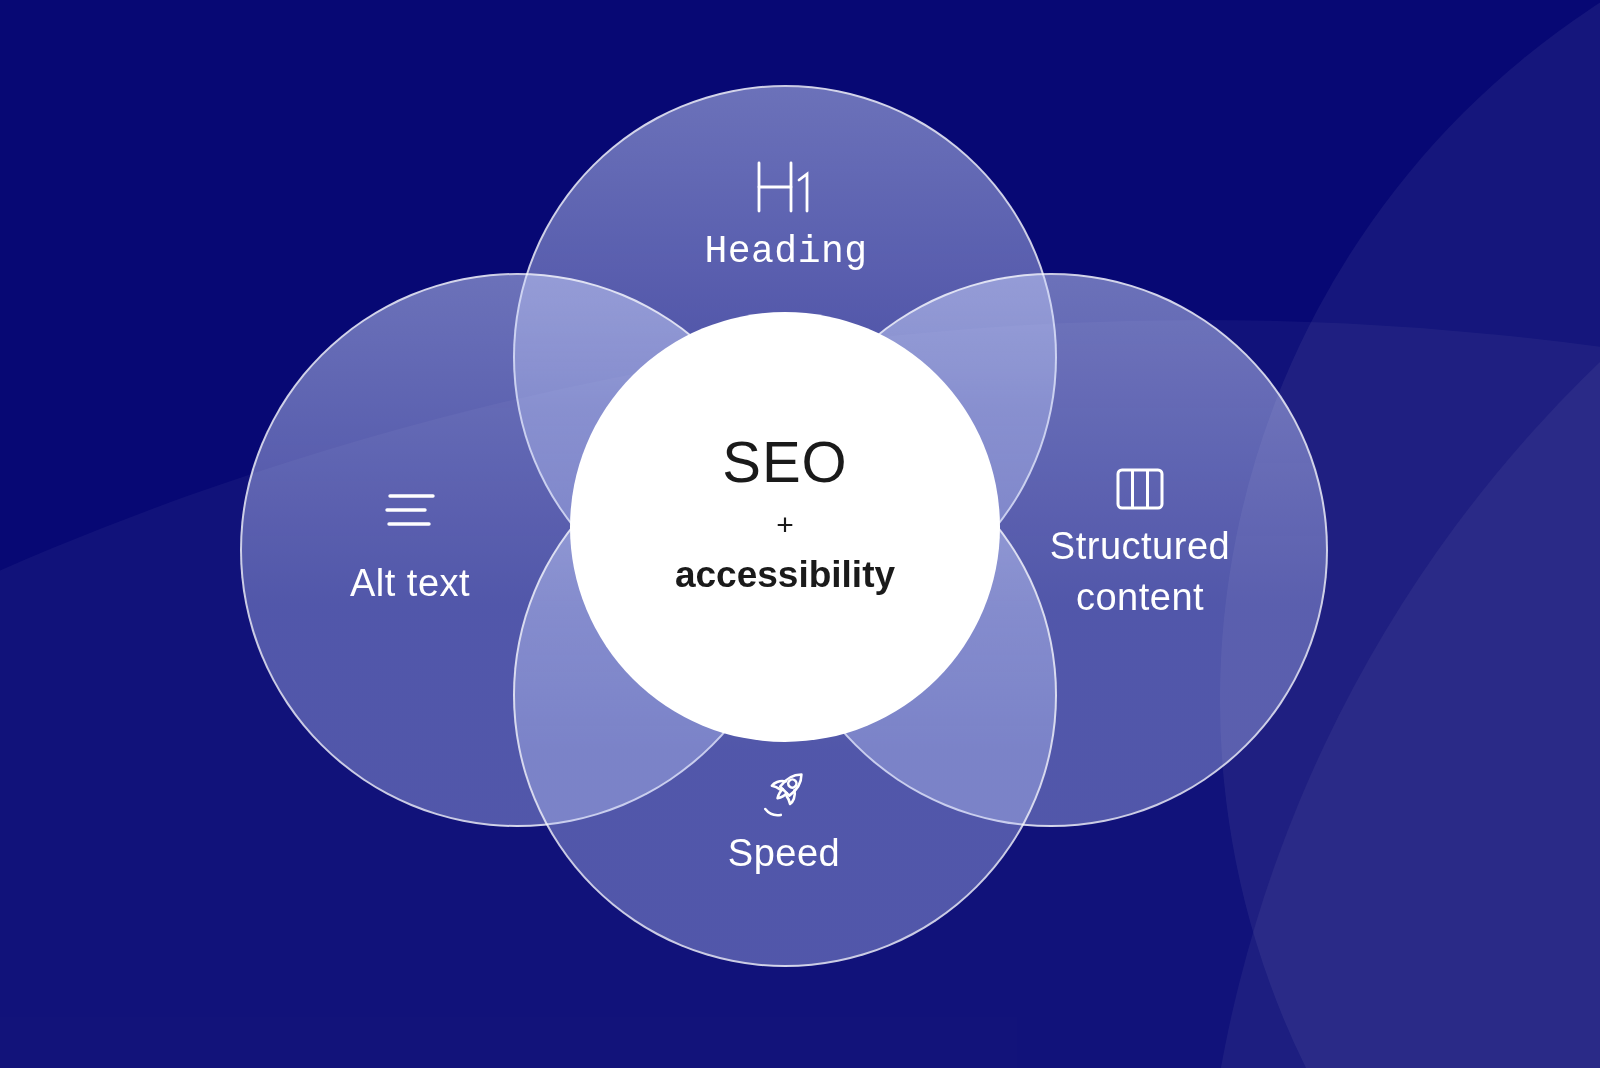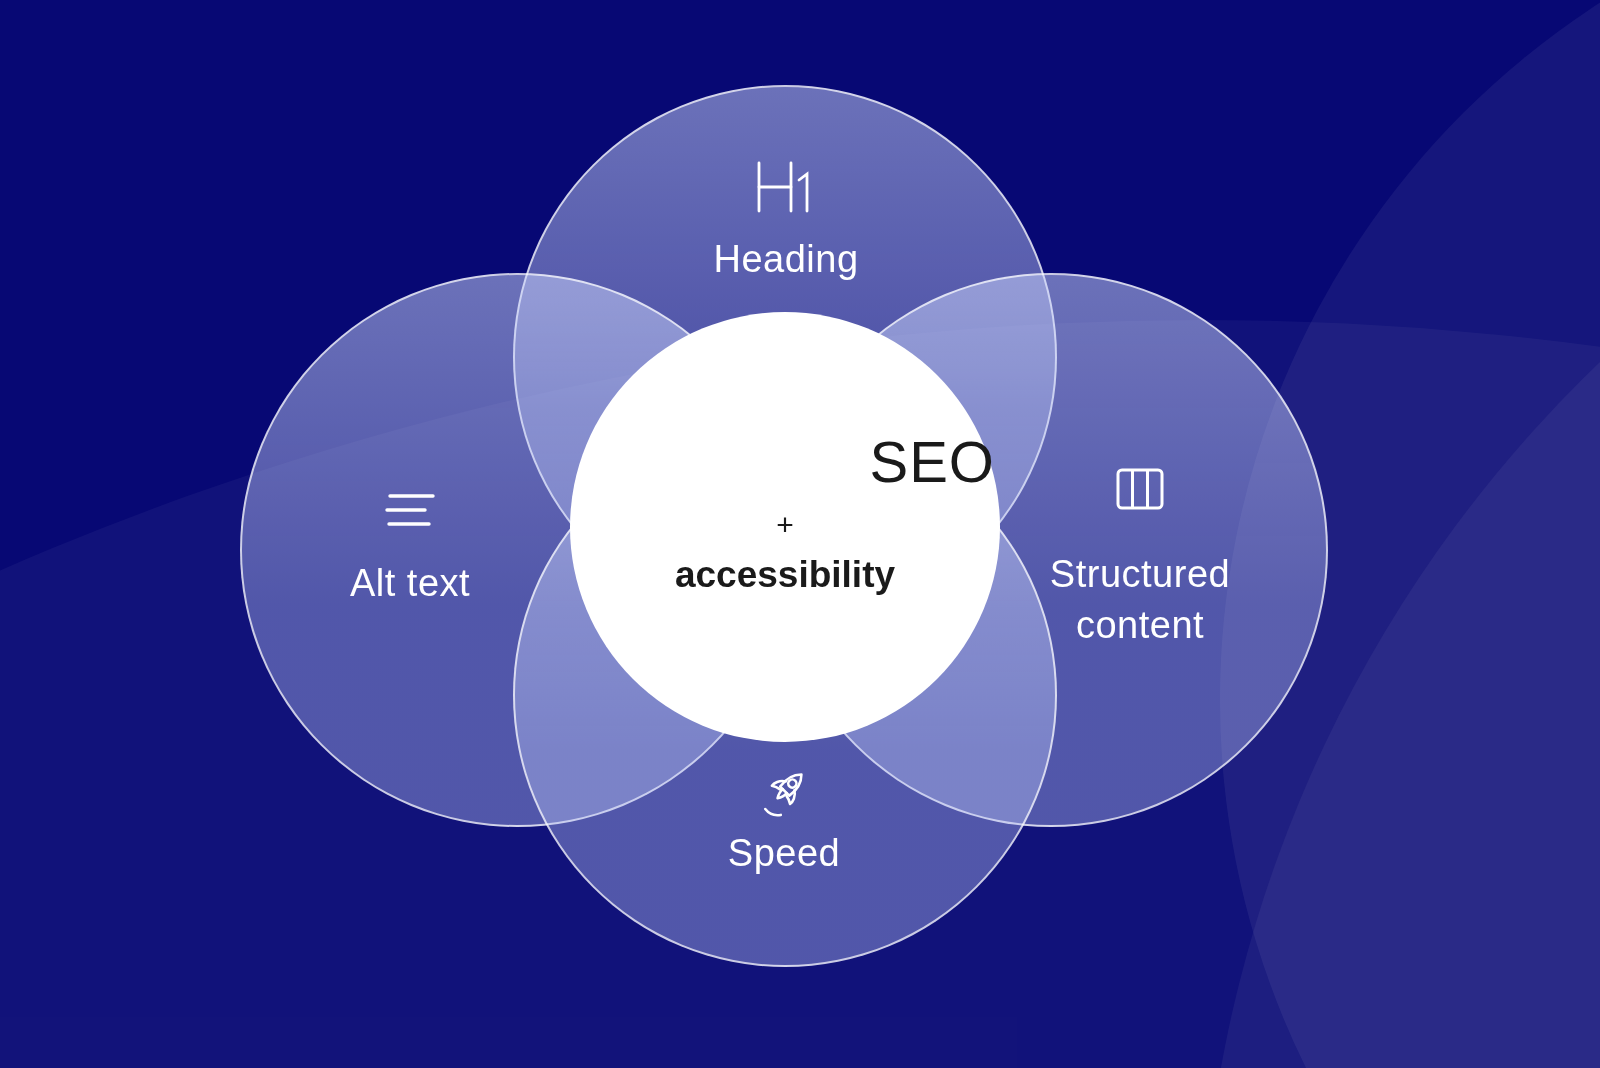--- a/index.html
+++ b/index.html
@@ -47,21 +47,21 @@
     background: #ffffff;
   }
   .hub-text {
     position: absolute;
     left: 785px; top: 430px;
     transform: translateX(-50%);
     width: 420px;
     text-align: center;
     color: #1a1a1a;
   }
-  .hub-title    { font-size: 58px; font-weight: 500; letter-spacing: 1px; line-height: 1.1; text-align: right; }
+  .hub-title    { font-size: 58px; font-weight: 500; letter-spacing: 1px; line-height: 1.1; }
   .hub-plus     { font-size: 30px; font-weight: 400; margin-top: 16px; line-height: 1; }
   .hub-subtitle { font-size: 37px; font-weight: 700; margin-top: 14px; line-height: 1.15; }
 
   
   .petal-group {
     position: absolute;
     transform: translateX(-50%);
     text-align: center;
     color: #ffffff;
   }
@@ -70,23 +70,23 @@
     font-weight: 400;
     letter-spacing: 0.5px;
     line-height: 51px;
     color: #ffffff;
   }
   #group-top    { left: 786px;  top: 160px; width: 400px; }
   #group-left   { left: 410px;  top: 492px; width: 400px; }
   #group-right  { left: 1140px; top: 468px; width: 260px; }
   #group-bottom { left: 784px;  top: 764px; width: 400px; }
 
-  #group-top .petal-label    { margin-top: 16px;  }
+  #group-top .petal-label    { margin-top: 8px; font-family: Liberation Mono, monospace;  }
   #group-left .petal-label   { margin-top: 26px; }
-  #group-right .petal-label  { margin-top: 35px; }
+  #group-right .petal-label  { margin-top: 7px; }
   #group-bottom .petal-label { }
 
   .icon-wrap { display: inline-block; line-height: 0; }
 </style>
 </head>
 <body>
 
 <div class="stage">
 
   <div class="swoosh" id="swoosh-a"></div>

